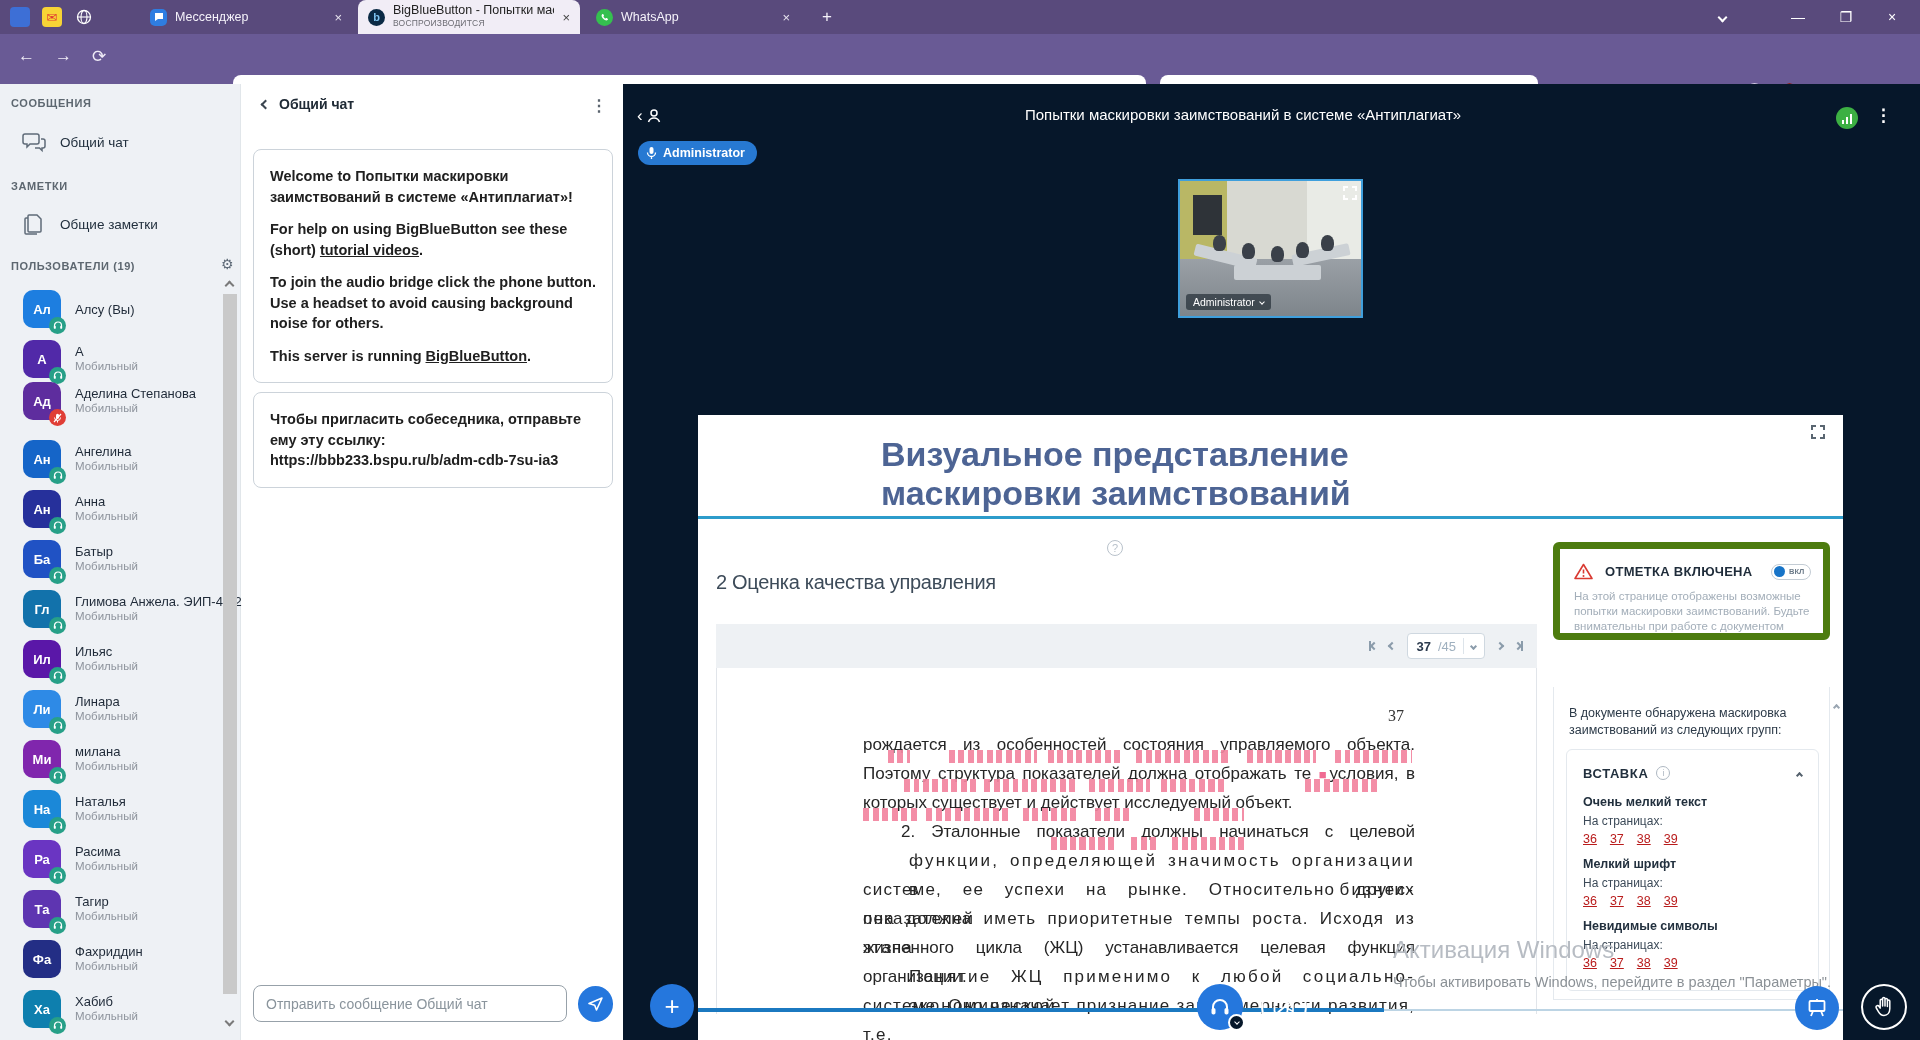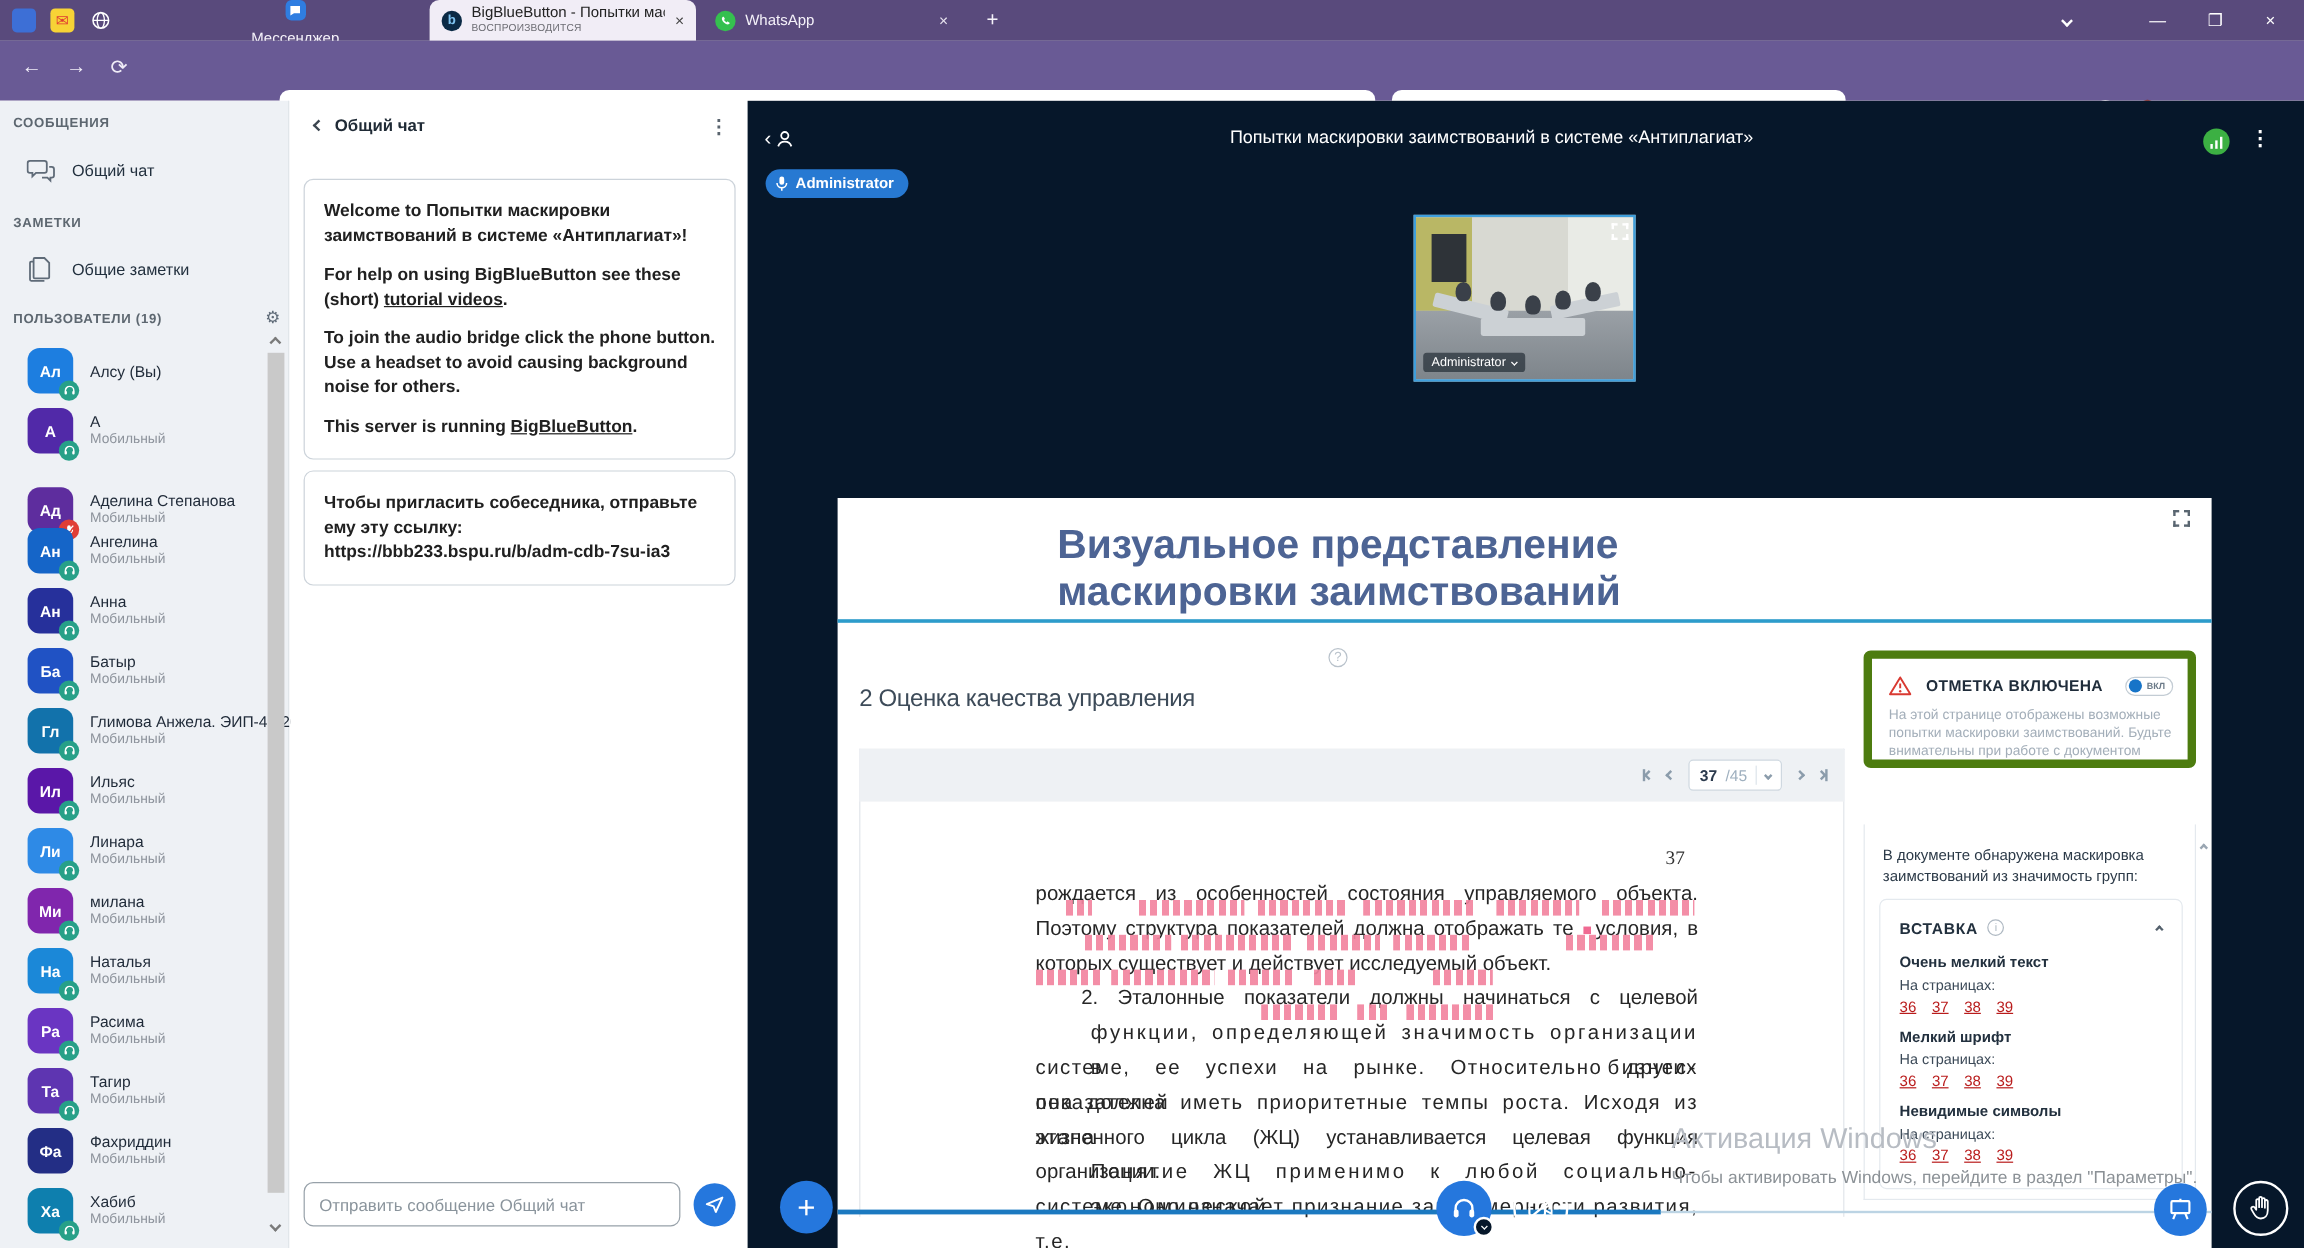--- a/index.html
+++ b/index.html
@@ -173,21 +173,21 @@
     <div class="pinned" style="left:42px;background:#f7d336;">
         <span style="color:#e03c31;font-size:13px;">✉</span>
       </div>
     <div class="pinned" style="left:74px;background:transparent;">
       <svg width="16" height="16" viewBox="0 0 16 16">
           <circle cx="8" cy="8" r="6.5" fill="none" stroke="#fff" stroke-width="1.3"></circle>
           <ellipse cx="8" cy="8" rx="3" ry="6.5" fill="none" stroke="#fff" stroke-width="1.1"></ellipse>
           <line x1="1.5" y1="8" x2="14.5" y2="8" stroke="#fff" stroke-width="1.1"></line>
         </svg>
     </div>
-    <div class="tab" style="left:140px;width:212px;flex-direction:column;">
+    <div class="tab" style="left:140px;width:212px;">
       <span class="fav" style="background:#2f7de1;border-radius:5px;">
         <svg width="10" height="10" viewBox="0 0 10 10">
             <path d="M1 1h8v6H4L1 9z" fill="#fff"></path>
           </svg>
       </span>
       <span>Мессенджер</span>
       <span class="x" style="margin-left:auto;">×</span>
     </div>
     <div class="tab" id="tab-bbb" style="left:358px;width:222px;">
       <span class="fav" style="background:#0b2a45;color:#7ec3f0;font-weight:bold;">b</span>
@@ -320,21 +320,21 @@
                   <path d="M1.5 5.5v-1a3.5 3.5 0 0 1 7 0v1" fill="none" stroke="#fff" stroke-width="1.2"></path>
                   <rect x="0.8" y="4.8" width="2" height="3" rx="0.9" fill="#fff"></rect>
                   <rect x="7.2" y="4.8" width="2" height="3" rx="0.9" fill="#fff"></rect>
                 </svg>
               </div></div>
             <div class="u-col">
               <span class="u-name">А</span>
               <span class="u-sub">Мобильный</span>
             </div>
           </div>
-          <div class="u-row" style="top: 116px;">
+          <div class="u-row" style="top: 92px;">
             <div class="ava" style="background: rgb(94, 45, 158);">Ад<div class="badge" style="background: rgb(224, 62, 54);">
                 <svg width="9" height="10" viewBox="0 0 9 10">
                   <rect x="3" y="0.8" width="3" height="5" rx="1.5" fill="#fff"></rect>
                   <path d="M1.5 4.5a3 3 0 0 0 6 0M4.5 7.5v2" fill="none" stroke="#fff" stroke-width="1"></path>
                   <line x1="1" y1="9" x2="8" y2="1" stroke="#fff" stroke-width="1.2"></line>
                 </svg>
               </div></div>
             <div class="u-col">
               <span class="u-name">Аделина Степанова</span>
               <span class="u-sub">Мобильный</span>
@@ -658,21 +658,21 @@
               </svg>
             <span id="warn-title">ОТМЕТКА ВКЛЮЧЕНА</span>
             <span id="toggle">
                 <span class="dot"></span>
                 <span class="tlbl">ВКЛ</span>
               </span>
           </div>
           <div id="warn-text">На этой странице отображены возможные попытки маскировки заимствований. Будьте внимательны при работе с документом</div>
         </div>
         <div id="ap-body">
-          <div id="ap-intro">В документе обнаружена маскировка заимствований из значимость групп:</div>
+          <div id="ap-intro">В документе обнаружена маскировка заимствований из следующих групп:</div>
           <div id="group-card">
             <div id="group-title-row">
               <span id="group-title">ВСТАВКА</span>
               <i class="info-i">i</i>
               <span id="group-collapse"><span class="chev up"></span></span>
             </div>
             <div id="groups">
                 <div class="grp">
                   <div class="g-name">Очень мелкий текст</div>
                   <div class="g-lbl">На страницах:</div>

